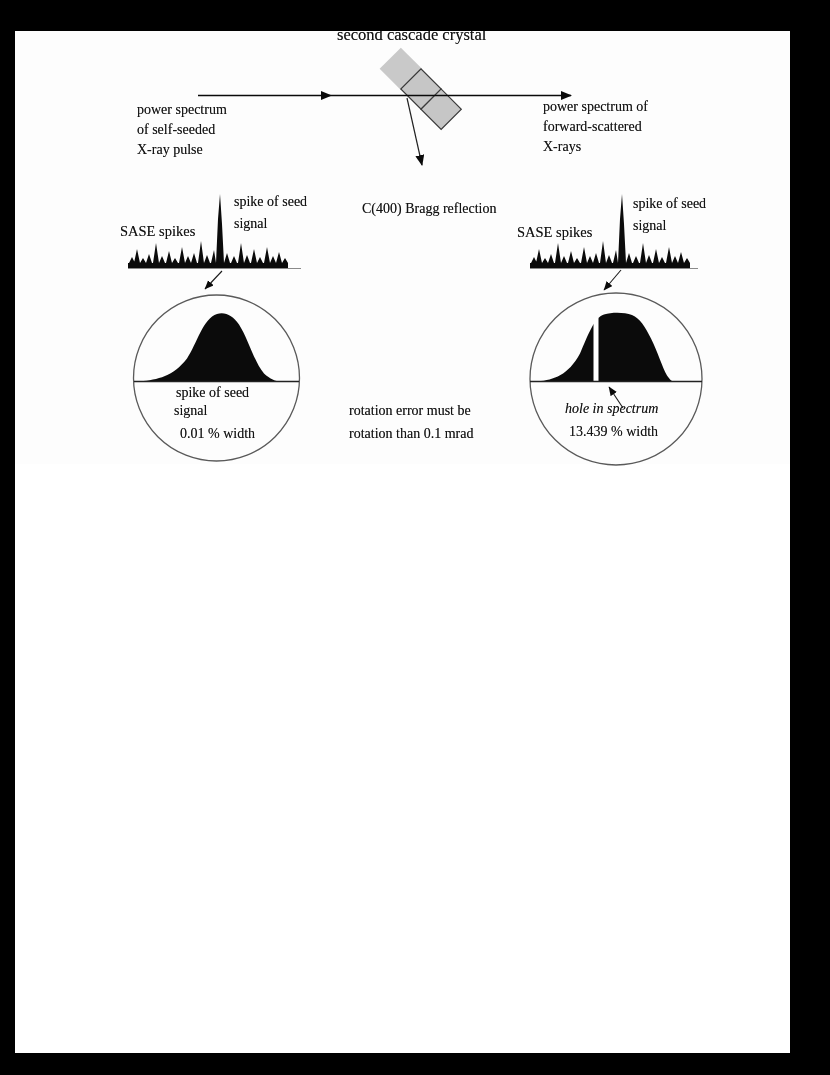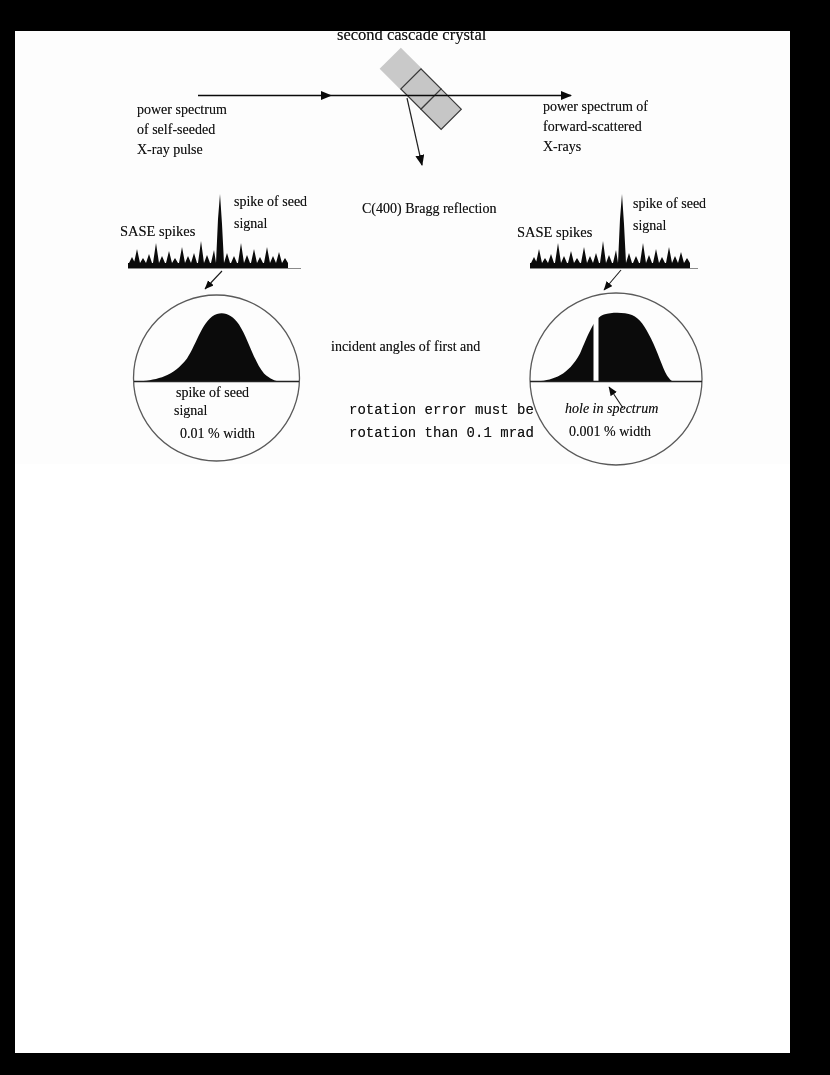--- a/index.html
+++ b/index.html
@@ -91,24 +91,23 @@
     <div class="lbl lh22" style="left:618px;top:162px;">
       <div>spike of seed</div>
       <div>signal</div>
     </div>
 
     <div class="lbl" style="left:161px;top:352px;">spike of seed</div>
     <div class="lbl" style="left:159px;top:370px;">signal</div>
     <div class="lbl" style="left:165px;top:393px;">0.01 % width</div>
 
     <div class="lbl" style="left:550px;top:368px;font-style:italic;">hole in spectrum</div>
-    <div class="lbl" style="left:554px;top:391px;">0.001 % width</div>
+    <div class="lbl" style="left:554px;top:391px;">13.439 % width</div>
 
     <div class="lbl lh23" style="left:316px;top:304px;">
-      <div>incident angles of first and</div>
     </div>
 
-    <div class="lbl lh23" style="left:334px;top:368px;font-family:Liberation Mono, monospace;">
+    <div class="lbl lh23" style="left:334px;top:368px;">
       <div>rotation error must be</div>
       <div>rotation than 0.1 mrad</div>
     </div>
   </div>
 </div>
 
 </body></html>

